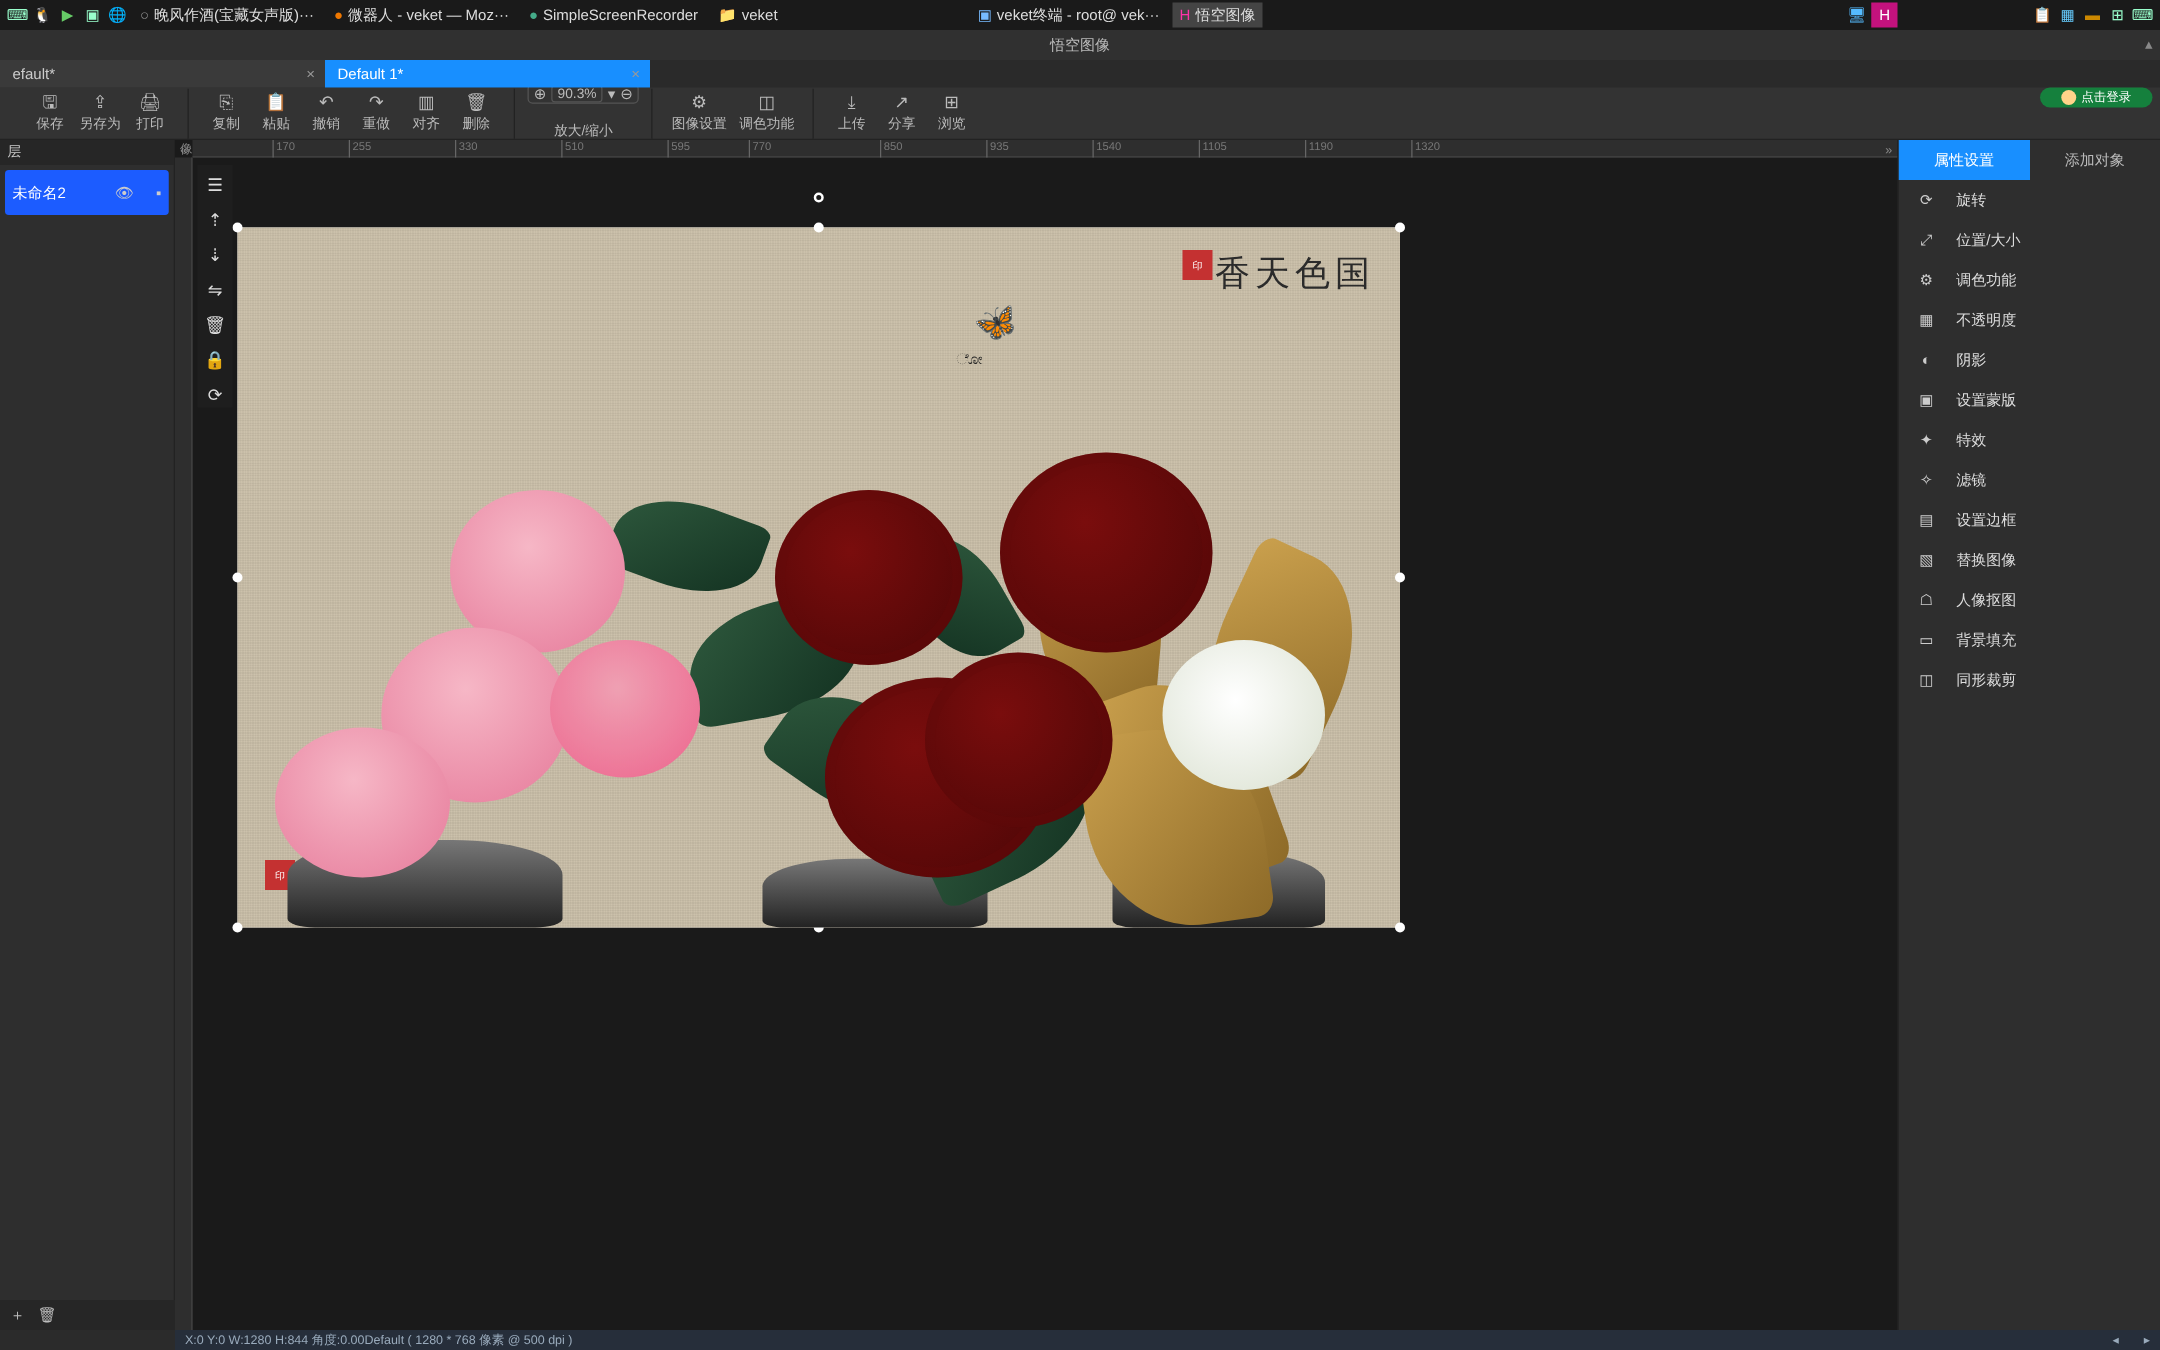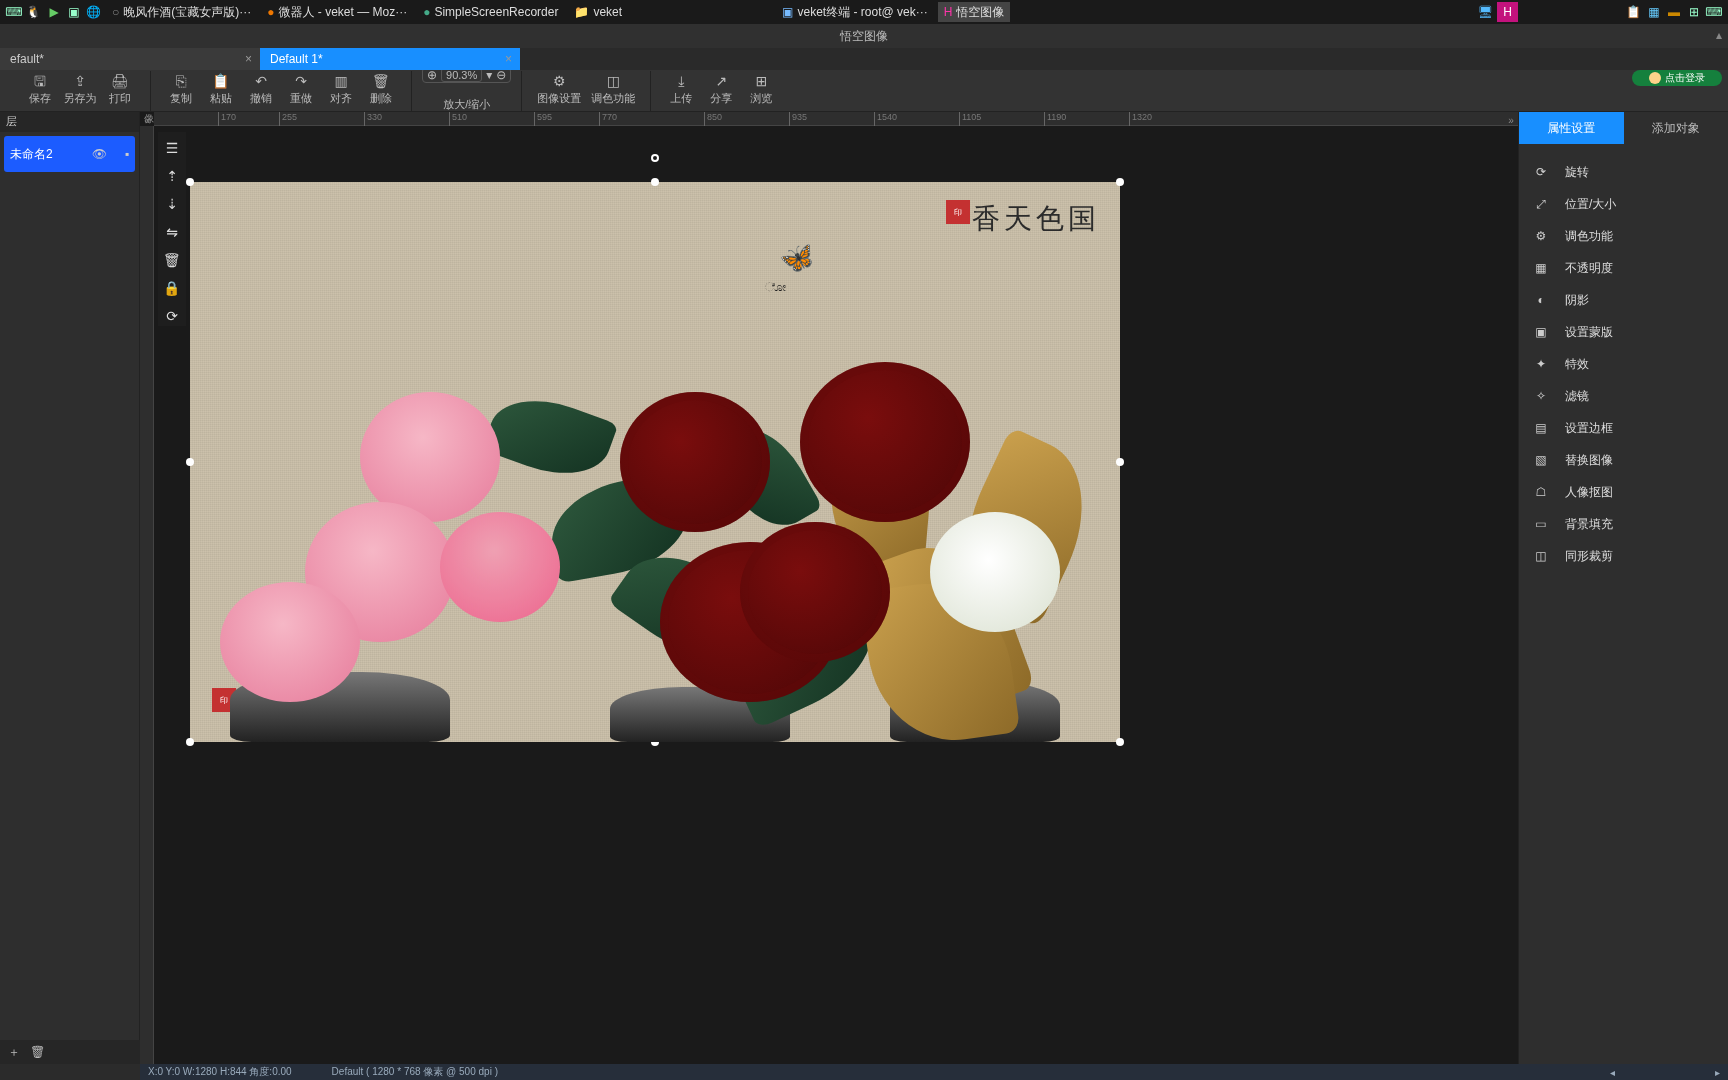--- a/index.html
+++ b/index.html
@@ -48,28 +48,28 @@
 .flower{position:absolute;border-radius:50%;}
 .f-red{background:radial-gradient(circle at 40% 35%,#7a0d0d,#4a0606);box-shadow:0 0 0 8px rgba(100,10,10,0.4) inset;}
 .f-pink{background:radial-gradient(circle at 45% 35%,#f6b7c6,#e67a9a);}
 .f-white{background:radial-gradient(circle at 45% 40%,#fff,#d9e0cf);}
 .leaf{position:absolute;background:linear-gradient(135deg,#2f5a3e,#123020);border-radius:60% 10% 60% 10%;}
 .gleaf{position:absolute;background:linear-gradient(135deg,#caa04d,#8d6a28);border-radius:10% 60% 10% 60%;}
 .rock{position:absolute;background:linear-gradient(180deg,#777,#222);border-radius:40% 40% 10% 10%;}
 .butterfly{position:absolute;font-size:28px;color:#c526c9;transform:rotate(-15deg);}
 .seal{position:absolute;width:24px;height:24px;background:#c43131;color:#fff;font-size:8px;display:flex;align-items:center;justify-content:center;}
 .calli{position:absolute;font-family:"KaiTi","STKaiti",serif;color:#2b2b2b;font-size:28px;letter-spacing:4px;}
-.rightpanel{width:210px;background:#2e2e2e;border-left:1px solid #222;display:flex;flex-direction:column;gap:12px;}
+.rightpanel{width:210px;background:#2e2e2e;border-left:1px solid #222;display:flex;flex-direction:column;}
 .rtabs{display:flex;height:32px;}
 .rtabs .rtab{flex:1;display:flex;align-items:center;justify-content:center;color:#bbb;}
 .rtabs .rtab.active{background:#188fff;color:#fff;}
 .proprow{height:32px;display:flex;align-items:center;padding:0 14px;gap:16px;color:#ddd;}
 .proprow .pico{width:16px;text-align:center;color:#ccc;}
 .chev{position:absolute;top:0;width:14px;height:16px;color:#888;display:flex;align-items:center;justify-content:center;font-size:10px;}
-.statusbar{position:absolute;bottom:0;left:140px;right:0;height:16px;background:#262e3a;color:#9ab;display:flex;align-items:center;font-size:10px;padding:0 8px;gap:40px;}
+.statusbar{position:absolute;bottom:0;left:140px;right:0;height:16px;background:#262e3a;color:#9ab;display:flex;align-items:center;font-size:10px;padding:0 8px;}
 .login-pill{position:absolute;right:6px;top:70px;background:#15803d;color:#fff;font-size:10px;padding:1px 17px;border-radius:8px;display:flex;align-items:center;gap:4px;}
 .login-av{width:12px;height:12px;border-radius:50%;background:#ffd38a;display:inline-block;}
 </style>
 </head>
 <body>
 
 <div class="taskbar">
   <span class="tb-ico">⌨</span>
   <span class="tb-ico" style="color:#6cf">🐧</span>
   <span class="tb-ico" style="color:#6c6">▶</span>

